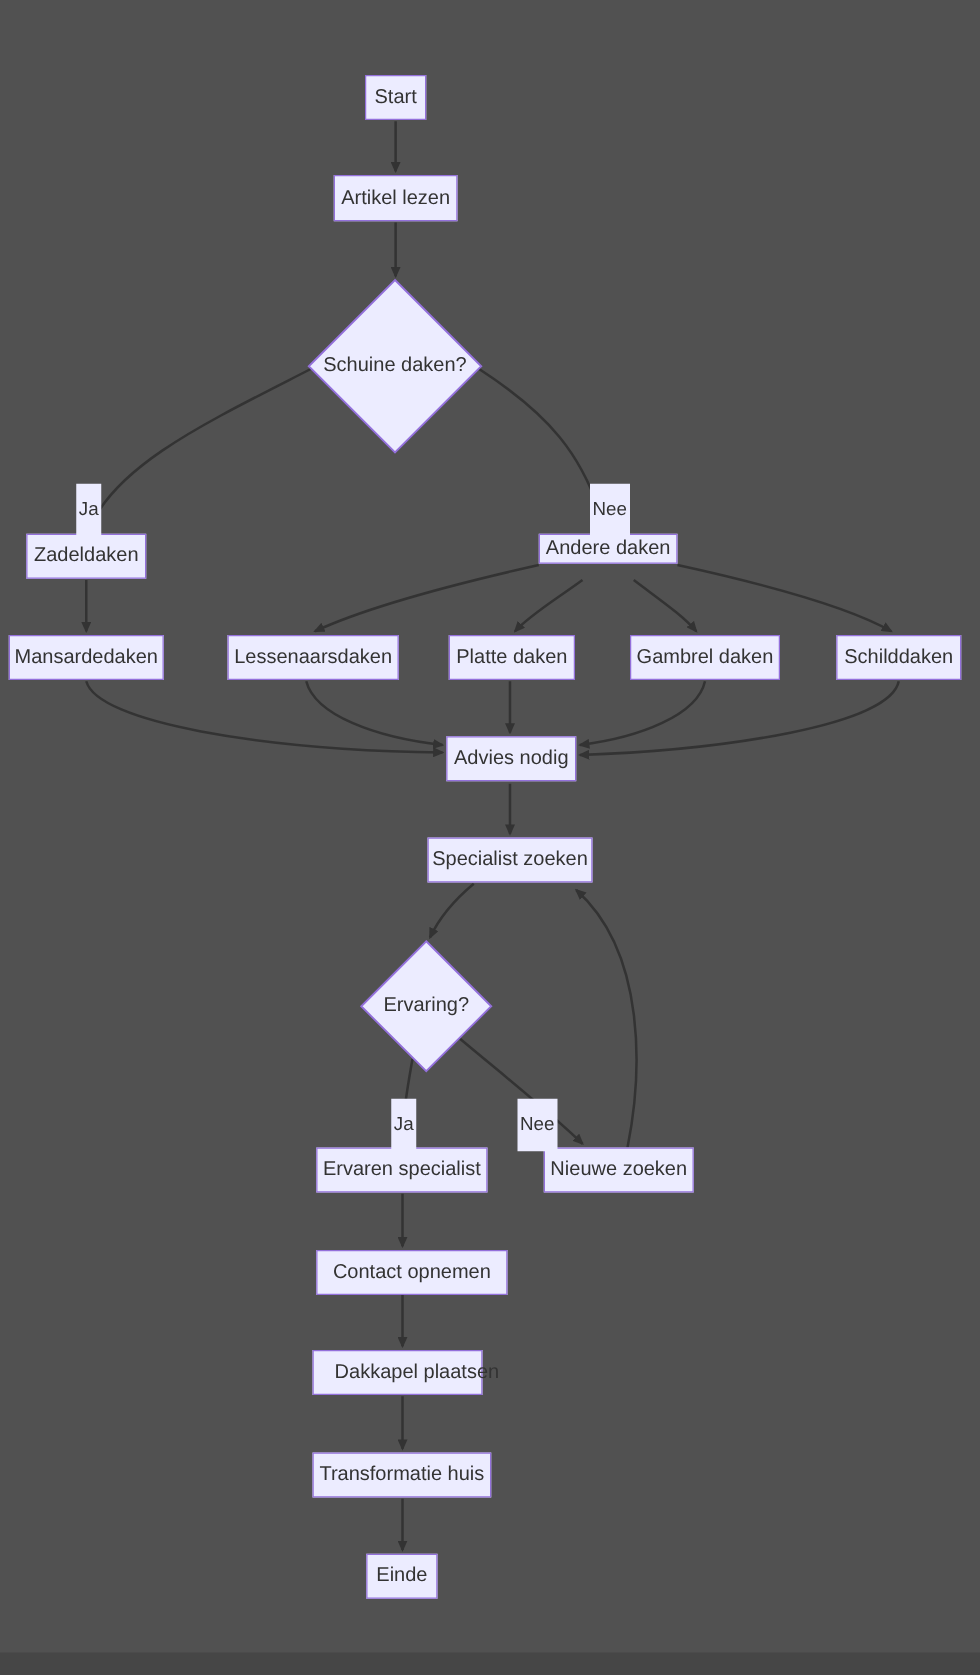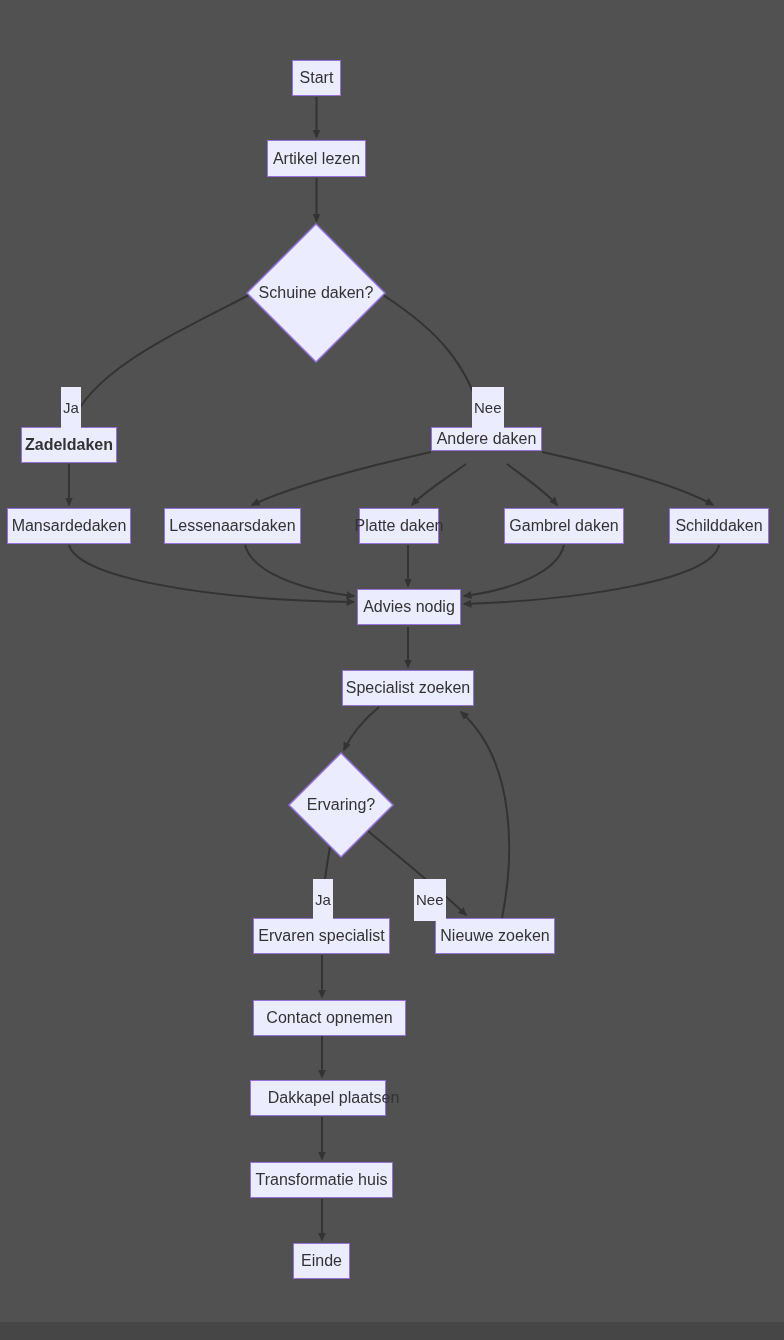--- a/index.html
+++ b/index.html
@@ -98,33 +98,33 @@
     <polygon class="diamond" points="316,224 385,293 316,362 247,293"></polygon>
     <polygon class="diamond" points="341,753 393,805 341,857 289,805"></polygon>
   </svg>
 
   <div class="node" style="left:292px;top:60px;width:49px;height:36px;">
     <span>Start</span>
   </div>
   <div class="node" style="left:267px;top:140px;width:99px;height:37px;">
     <span>Artikel lezen</span>
   </div>
-  <div class="node" style="left:21px;top:427px;width:96px;height:36px;font-weight:bold;">
+  <div class="node" style="left:21px;top:427px;width:96px;height:36px;">
     <span>Zadeldaken</span>
   </div>
   <div class="node" style="left:431px;top:427px;width:111px;height:24px;">
     <span>Andere daken</span>
   </div>
   <div class="node" style="left:7px;top:508px;width:124px;height:36px;">
     <span>Mansardedaken</span>
   </div>
-  <div class="node" style="left:164px;top:508px;width:137px;height:36px;">
+  <div class="node" style="left:182px;top:508px;width:137px;height:36px;">
     <span>Lessenaarsdaken</span>
   </div>
-  <div class="node" style="left:359px;top:508px;width:80px;height:36px;">
+  <div class="node" style="left:359px;top:508px;width:101px;height:36px;">
     <span>Platte daken</span>
   </div>
   <div class="node" style="left:504px;top:508px;width:120px;height:36px;">
     <span>Gambrel daken</span>
   </div>
   <div class="node" style="left:669px;top:508px;width:100px;height:36px;">
     <span>Schilddaken</span>
   </div>
   <div class="node" style="left:357px;top:589px;width:104px;height:36px;">
     <span>Advies nodig</span>

